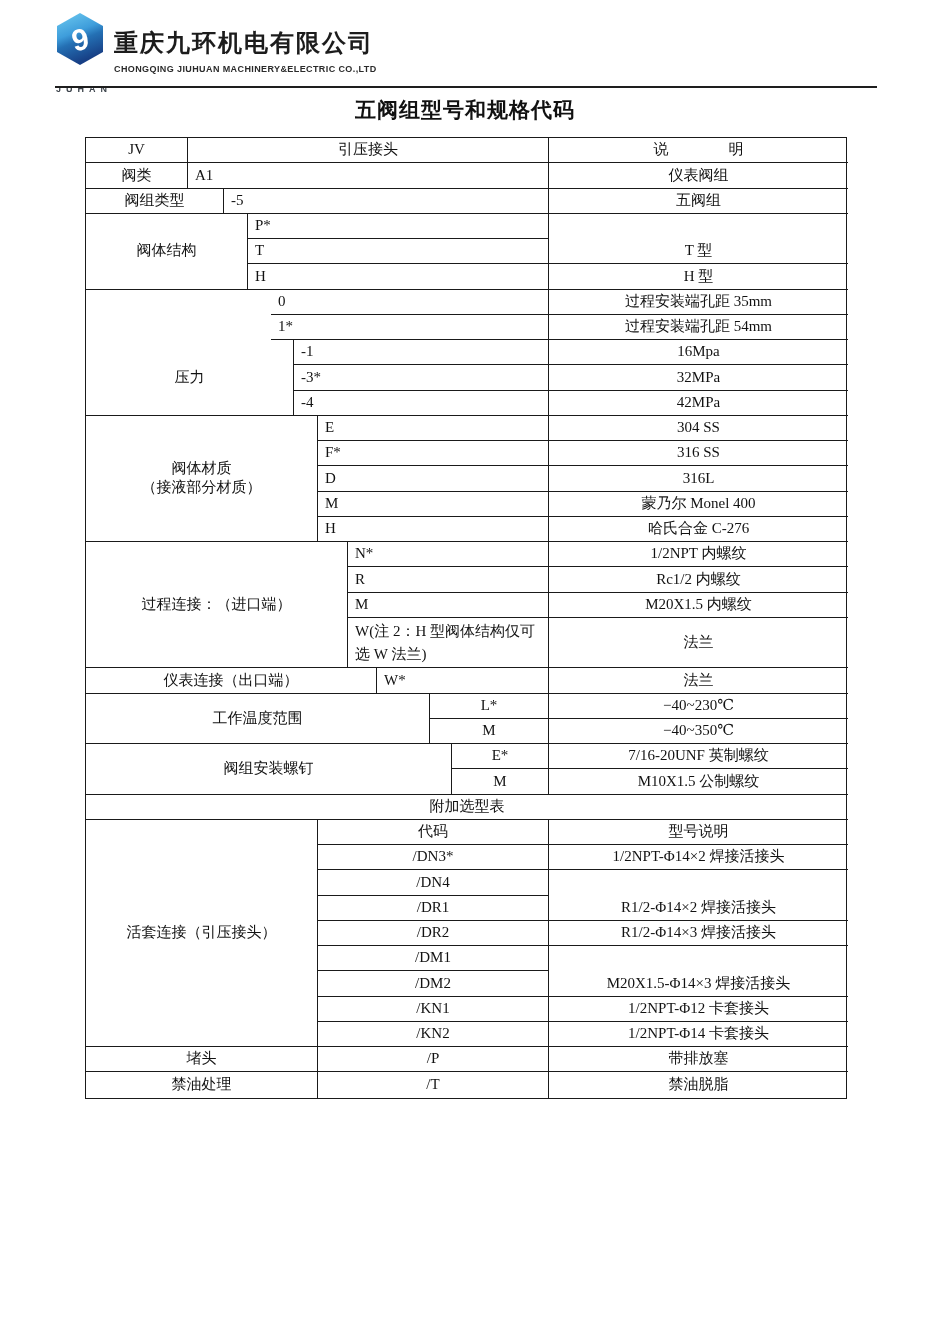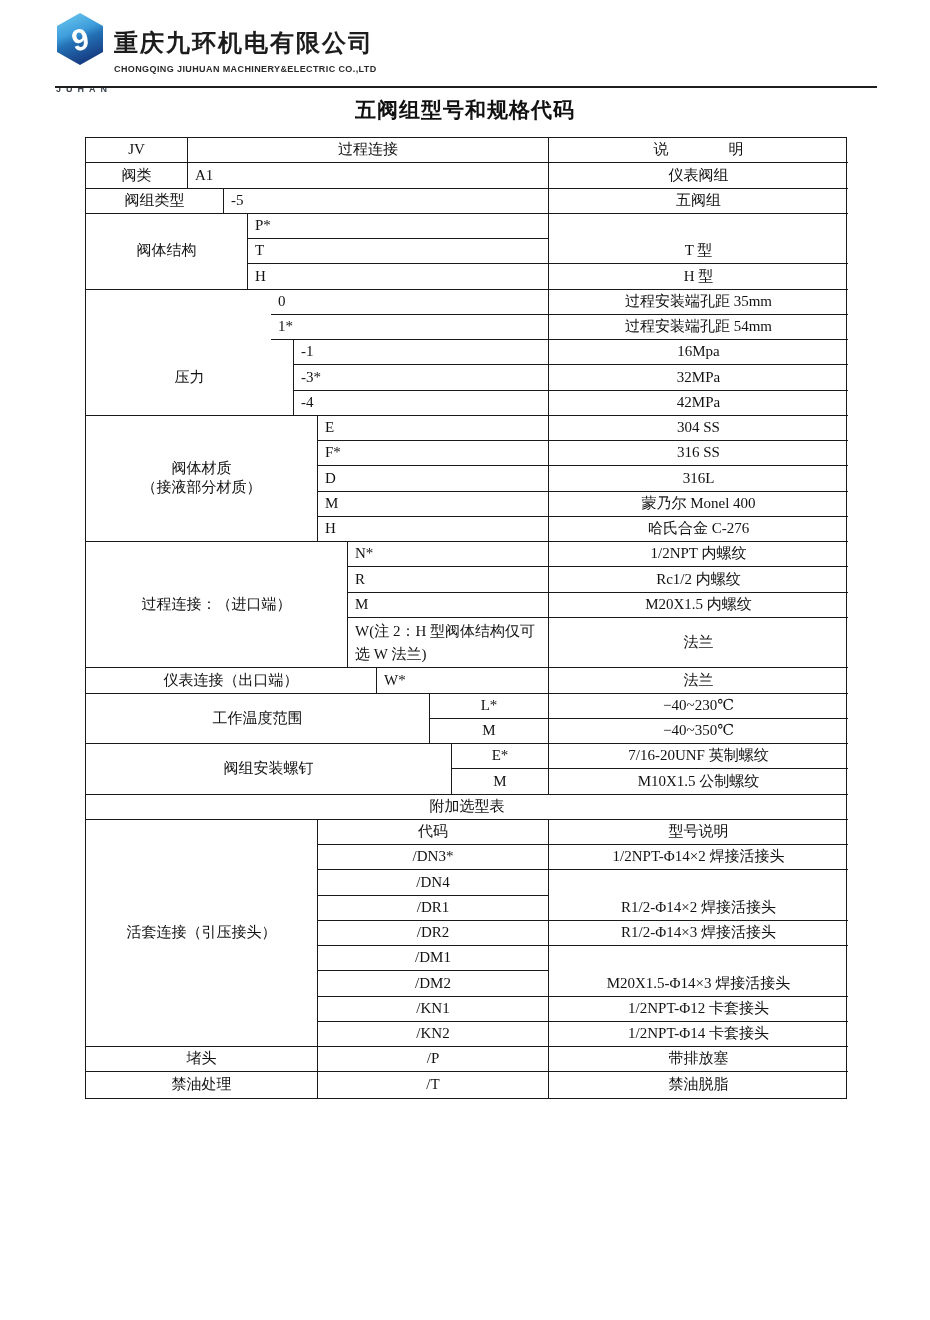--- a/index.html
+++ b/index.html
@@ -57,21 +57,21 @@
     <div class="company-cn">重庆九环机电有限公司</div>
     <div class="company-en">CHONGQING JIUHUAN MACHINERY&amp;ELECTRIC CO.,LTD</div>
   </div>
   <div class="rule"></div>
 
   <div class="doc-title">五阀组型号和规格代码</div>
 
   <div class="tbl">
 
     <div class="c" style="grid-area:1/1/2/2">JV</div>
-    <div class="c" style="grid-area:1/2/2/12">过程连接</div>
+    <div class="c" style="grid-area:1/2/2/12">引压接头</div>
     <div class="c nbr pre" style="grid-area:1/12/2/13">说　　　　明</div>
 
     <div class="c" style="grid-area:2/1/3/2">阀类</div>
     <div class="c code" style="grid-area:2/2/3/12">A1</div>
     <div class="c nbr" style="grid-area:2/12/3/13">仪表阀组</div>
 
     <div class="c" style="grid-area:3/1/4/3">阀组类型</div>
     <div class="c code" style="grid-area:3/3/4/12">-5</div>
     <div class="c nbr" style="grid-area:3/12/4/13">五阀组</div>
 

